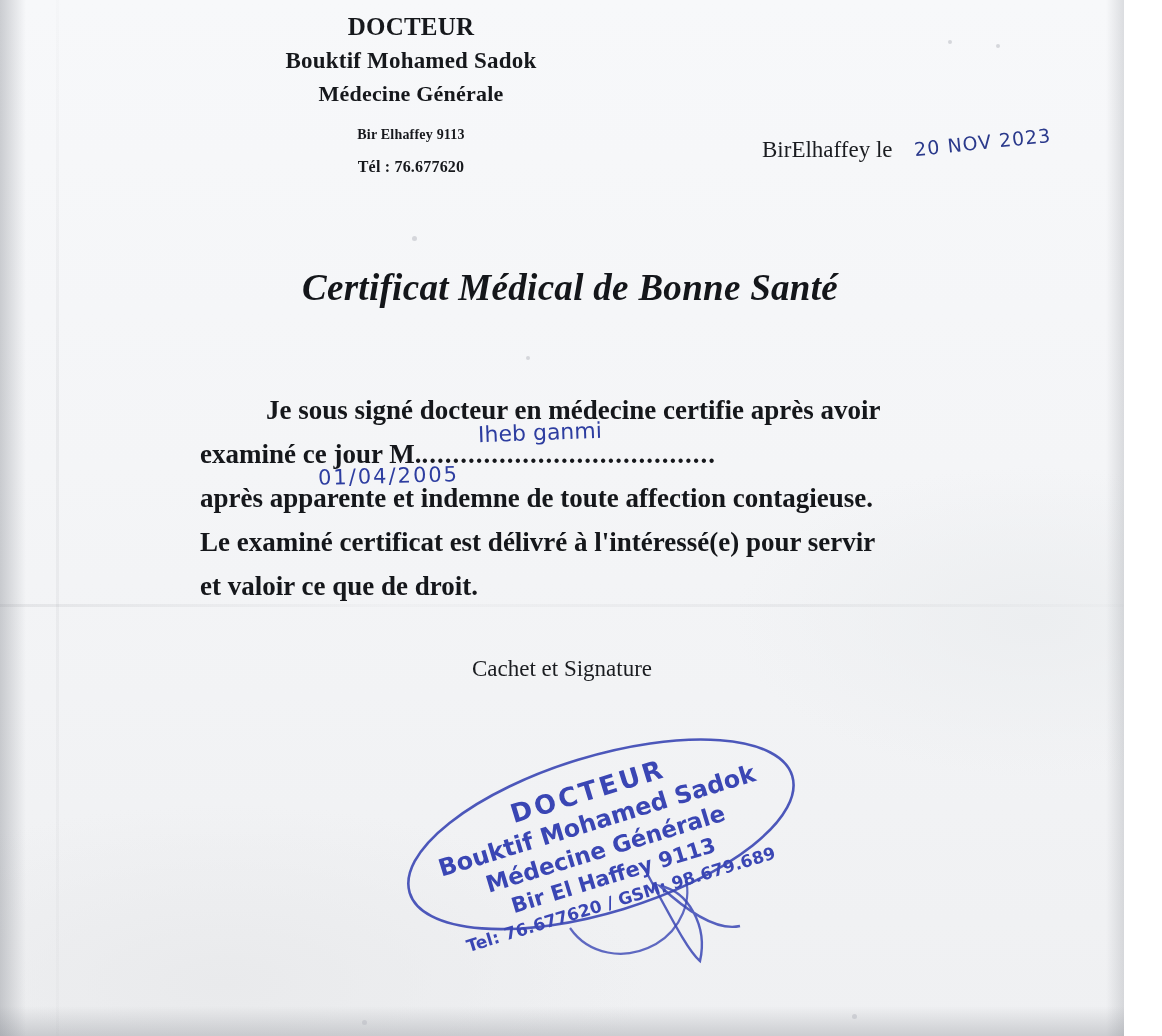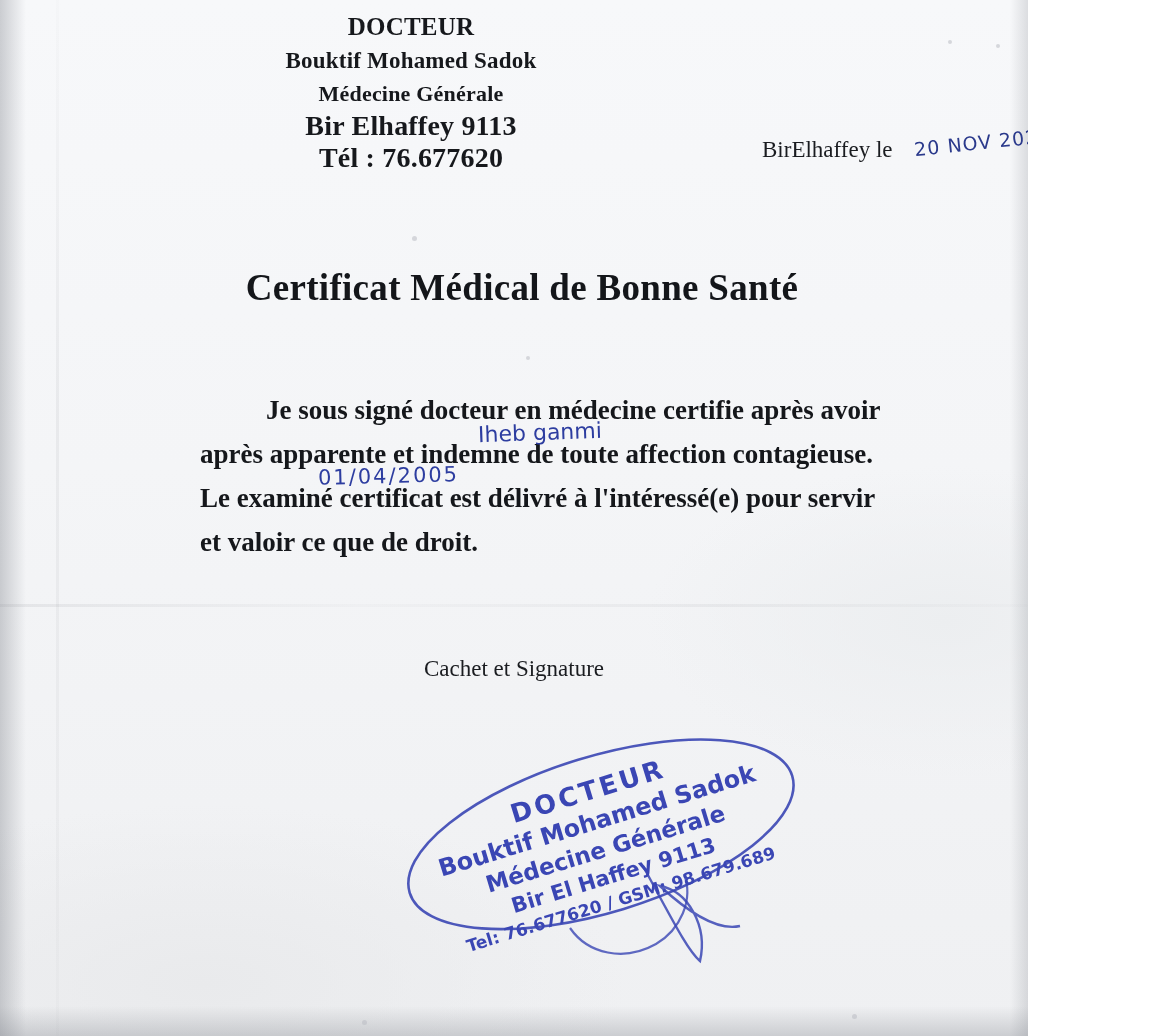--- a/index.html
+++ b/index.html
@@ -5,21 +5,21 @@
   html, body {
     margin: 0;
     padding: 0;
     background: #ffffff;
   }
   body {
     font-family: "Liberation Serif", serif;
   }
   .page {
     position: relative;
-    width: 1028px;
+    width: 1124px;
     height: 1036px;
     overflow: hidden;
     background:
       radial-gradient(ellipse 700px 300px at 20% 95%, #e9eaec 0%, rgba(233,234,236,0) 60%),
       radial-gradient(ellipse 500px 260px at 92% 60%, #eceef0 0%, rgba(236,238,240,0) 60%),
       linear-gradient(180deg, #f7f8fa 0%, #f4f5f7 45%, #eff0f2 100%);
   }
   
   .crease {
     position: absolute;
@@ -60,22 +60,22 @@
     text-align: center;
     color: #16181c;
   }
   .letterhead .line {
     font-weight: bold;
     letter-spacing: 0.2px;
   }
   .lh-1 { font-size: 25px; line-height: 34px; letter-spacing: 1px; }
   .lh-2 { font-size: 23px; line-height: 34px; }
   .lh-3 { font-size: 22px; line-height: 32px; }
-  .lh-4 { font-size: 28px; line-height: 32px; }
-  .lh-5 { font-size: 28px; line-height: 32px; }
+  .lh-4 { font-size: 14px; line-height: 32px; margin-top: 9px; }
+  .lh-5 { font-size: 16px; line-height: 32px; }
 
   .place-date {
     position: absolute;
     left: 762px;
     top: 137px;
     font-size: 23px;
     color: #1a1c20;
     white-space: nowrap;
   }
   .hand-date {
@@ -90,20 +90,21 @@
     white-space: nowrap;
   }
 
   .title {
     position: absolute;
     left: 16px; right: 0;
     top: 266px;
     text-align: center;
     font-size: 37px;
     font-weight: bold;
+    font-style: italic;
     color: #14161a;
     letter-spacing: 0.3px;
   }
 
   .body {
     position: absolute;
     left: 196px;
     top: 386px;
     width: 840px;
     font-size: 27px;
@@ -215,20 +216,21 @@
     <div class="line lh-5">Tél : 76.677620</div>
   </div>
 
   <div class="place-date">BirElhaffey le</div>
   <div class="hand-date">20 NOV 2023</div>
 
   <div class="title">Certificat Médical de Bonne Santé</div>
 
   <div class="body">
     <p><span class="indent"></span><span>Je sous signé docteur en médecine certifie après avoir</span></p>
+    <p><span>examiné ce jour M.</span><span class="dots">......................................</span></p>
     <p>après apparente et indemne de toute affection contagieuse.</p>
     <p>Le examiné certificat est délivré à l'intéressé(e) pour servir</p>
     <p>et valoir ce que de droit.</p>
   </div>
 
   <div class="fill-name">Iheb ganmi</div>
   <div class="fill-dob">01/04/2005</div>
 
   <div class="cachet-label"><span>Cachet et Signature</span></div>
 

